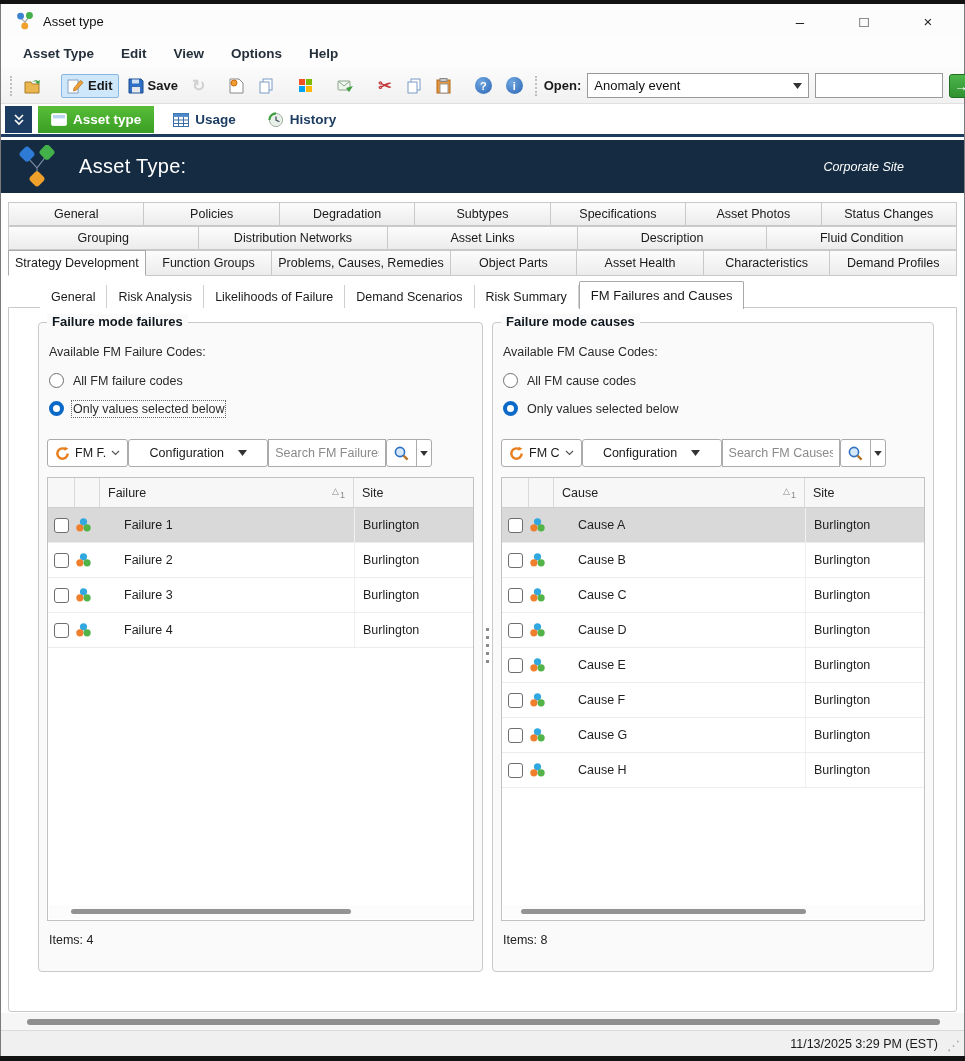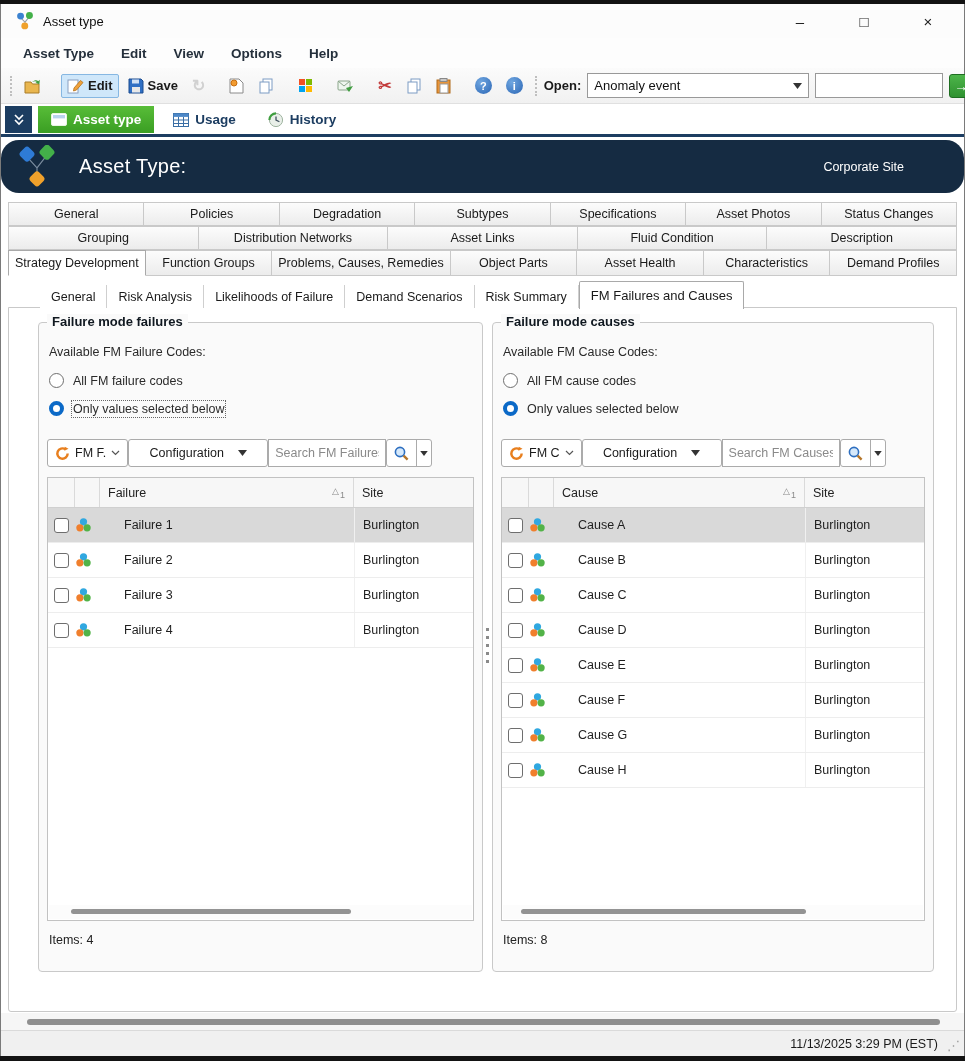--- a/index.html
+++ b/index.html
@@ -51,24 +51,24 @@
   
   .viewtabs { position:absolute; top:105px; left:1px; width:963px; height:32px; background:#fff;
               border-bottom:3px solid #1c3d61; display:flex; align-items:center; gap:6px; padding:0 4px; }
   .chevron-btn { width:27px; height:27px; background:#1c3d61; display:flex; align-items:center; justify-content:center; }
   .vtab { height:27px; display:flex; align-items:center; gap:6px; padding:0 13px;
           font-size:13.5px; font-weight:bold; color:#1c3d61; }
   .vtab.active { background:linear-gradient(#58bd38,#3a9e23); color:#fff; }
 
   
   .appheader { position:absolute; top:140px; left:1px; width:963px; height:53px; background:#152b42;
-               display:flex; align-items:center; padding:0 60px 0 16px;border-radius:18px; }
+               display:flex; align-items:center; padding:0 60px 0 16px; }
   .appheader .bigicon { margin-right:22px; }
   .appheader .htitle { font-size:20px; font-weight:300; color:#fff; letter-spacing:.3px; }
-  .appheader .hsite { margin-left:auto; font-size:12.5px; color:#fff; }
+  .appheader .hsite { margin-left:auto; font-size:12.5px; color:#fff;font-style:italic; }
 
   
   .tabrow { position:absolute; left:8px; width:949px; display:flex; }
   .tabrow .tab { flex:1 1 0; display:flex; align-items:center; justify-content:center;
                  font-size:12.5px; color:#1a1a1a; background:linear-gradient(#fcfcfc,#ececec);
                  border:1px solid #c9c9c9; margin-left:-1px; white-space:nowrap; padding:0 6px; }
   .tabrow .tab:first-child { margin-left:0; }
   #tabrow1 { top:202px; height:24px; }
   #tabrow2 { top:226px; height:24px;justify-content:center; }
   #tabrow3 { top:250px; height:26px; }
@@ -329,22 +329,22 @@
       <span class="tab">Subtypes</span>
       <span class="tab">Specifications</span>
       <span class="tab">Asset Photos</span>
       <span class="tab">Status Changes</span>
     </div>
   <div class="tabrow" id="tabrow2">
 
   <span class="tab">Grouping</span>
       <span class="tab">Distribution Networks</span>
       <span class="tab">Asset Links</span>
+      <span class="tab">Description</span>
       <span class="tab">Fluid Condition</span>
-      <span class="tab">Description</span>
     </div>
   <div class="tabrow" id="tabrow3">
 
   <span class="tab active">Strategy Development</span>
       <span class="tab">Function Groups</span>
       <span class="tab">Problems, Causes, Remedies</span>
       <span class="tab">Object Parts</span>
       <span class="tab">Asset Health</span>
       <span class="tab">Characteristics</span>
       <span class="tab">Demand Profiles</span>

